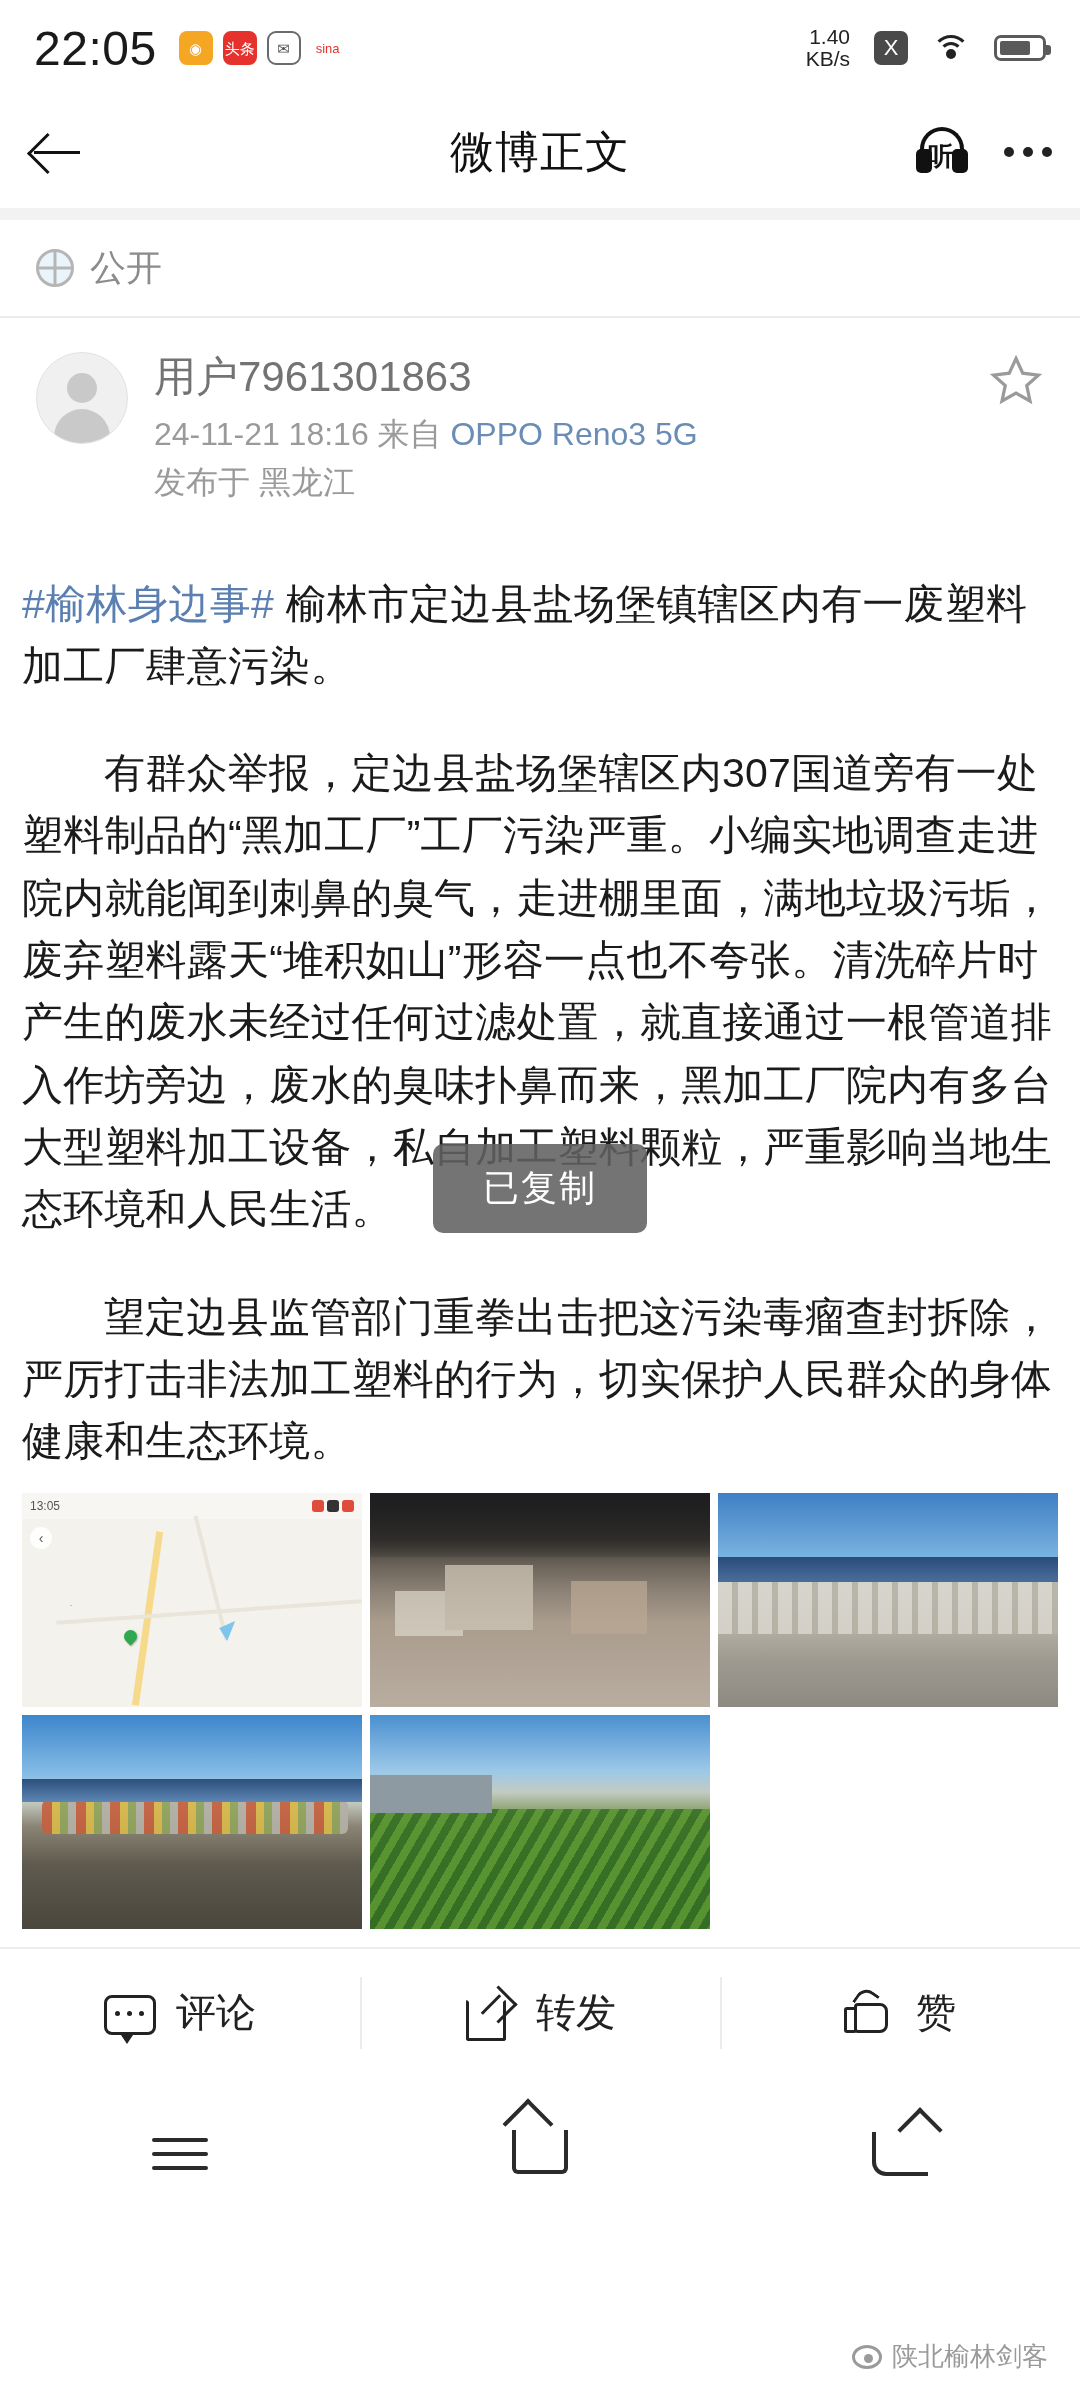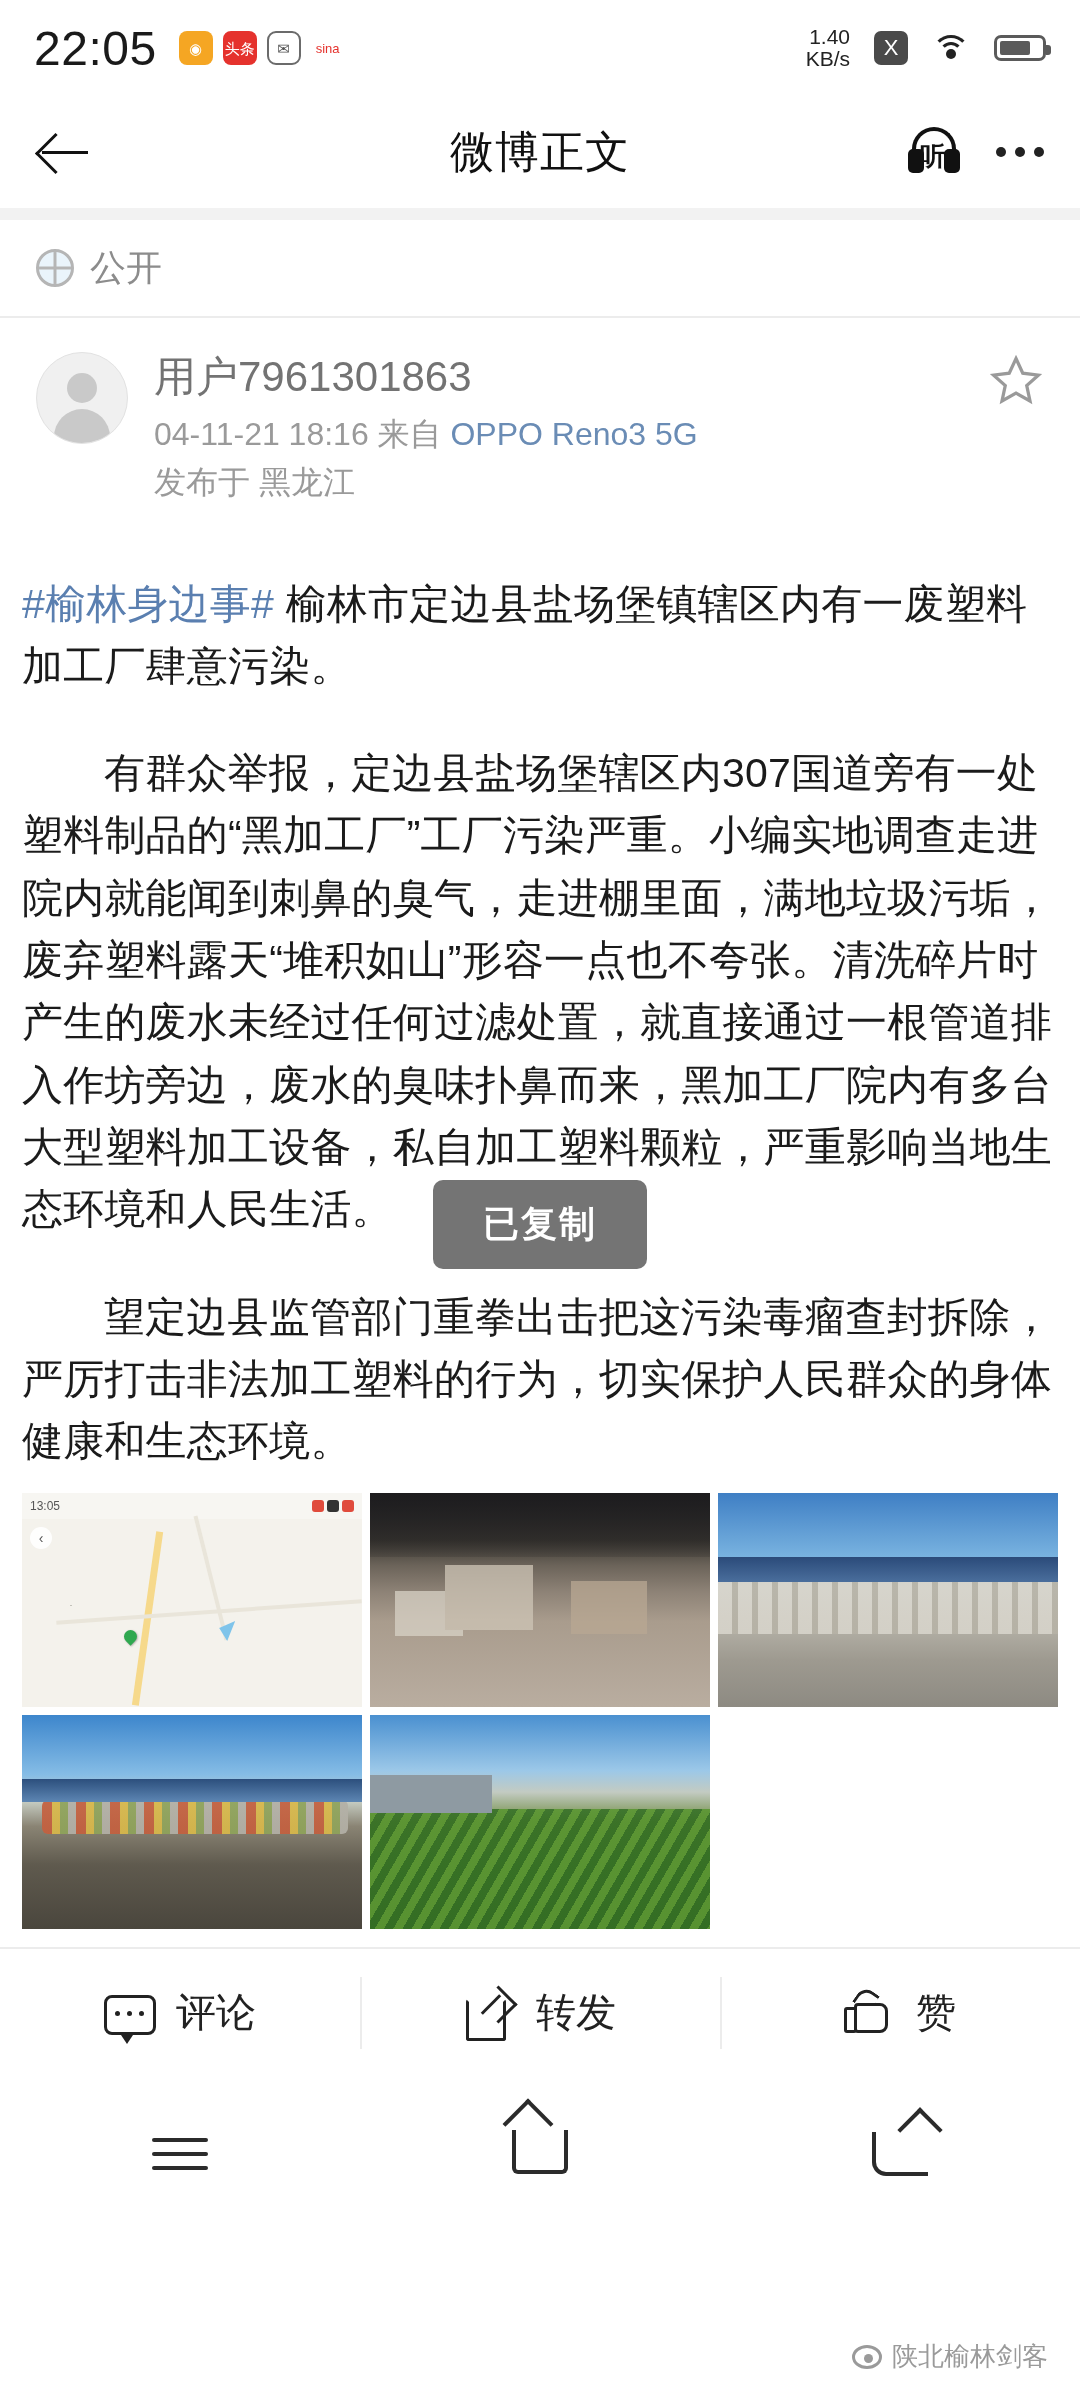--- a/index.html
+++ b/index.html
@@ -106,21 +106,21 @@
     margin-left: 3px;
     background: #5a5a5a;
     border-radius: 2px;
   }
 
   
   .navbar {
     height: 112px;
     display: flex;
     align-items: center;
-    padding: 0 36px;
+    padding: 0 28px;
     flex: 0 0 auto;
     position: relative;
   }
   .back-arrow {
     width: 60px; height: 60px;
     position: relative;
     cursor: pointer;
   }
   .back-arrow:before {
     content: "";
@@ -291,30 +291,29 @@
     flex: 0 0 auto;
   }
   .post-text p { margin-bottom: 2px; margin-top: 45px; }
   .post-text .topic { color: #5a7fb0; }
   .indent { text-indent: 2em; }
 
   
   .toast {
     position: absolute;
     left: 50%;
-    top: 1180px;
+    top: 1144px;
     transform: translateX(-50%);
     background: rgba(97,97,97,0.88);
     color: #fff;
     font-size: 36px;
     padding: 20px 50px;
     border-radius: 10px;
     letter-spacing: 2px;
     z-index: 30;
-    font-weight: bold;
   }
 
   
   .grid {
     margin: 18px 22px 0 22px;
     display: grid;
     grid-template-columns: repeat(3, 1fr);
     gap: 8px;
     flex: 0 0 auto;
   }
@@ -671,21 +670,21 @@
   <div class="hairline"></div>
 
   <div class="author">
     <div class="avatar">
       <div class="head"></div>
         <div class="body"></div>
     </div>
     <div class="author-info">
       <div class="author-name">用户7961301863</div>
       <div class="author-meta">
-        <span>04-11-21 18:16</span>
+        <span>24-11-21 18:16</span>
         <span>来自</span>
         <span class="src">OPPO Reno3 5G</span>
         <span class="from-line">
           <span>发布于</span>
           <span>黑龙江</span>
         </span>
       </div>
     </div>
     <div class="star">
       <svg viewBox="0 0 24 24" fill="none" stroke="#9a9a9a" stroke-width="1.4">

